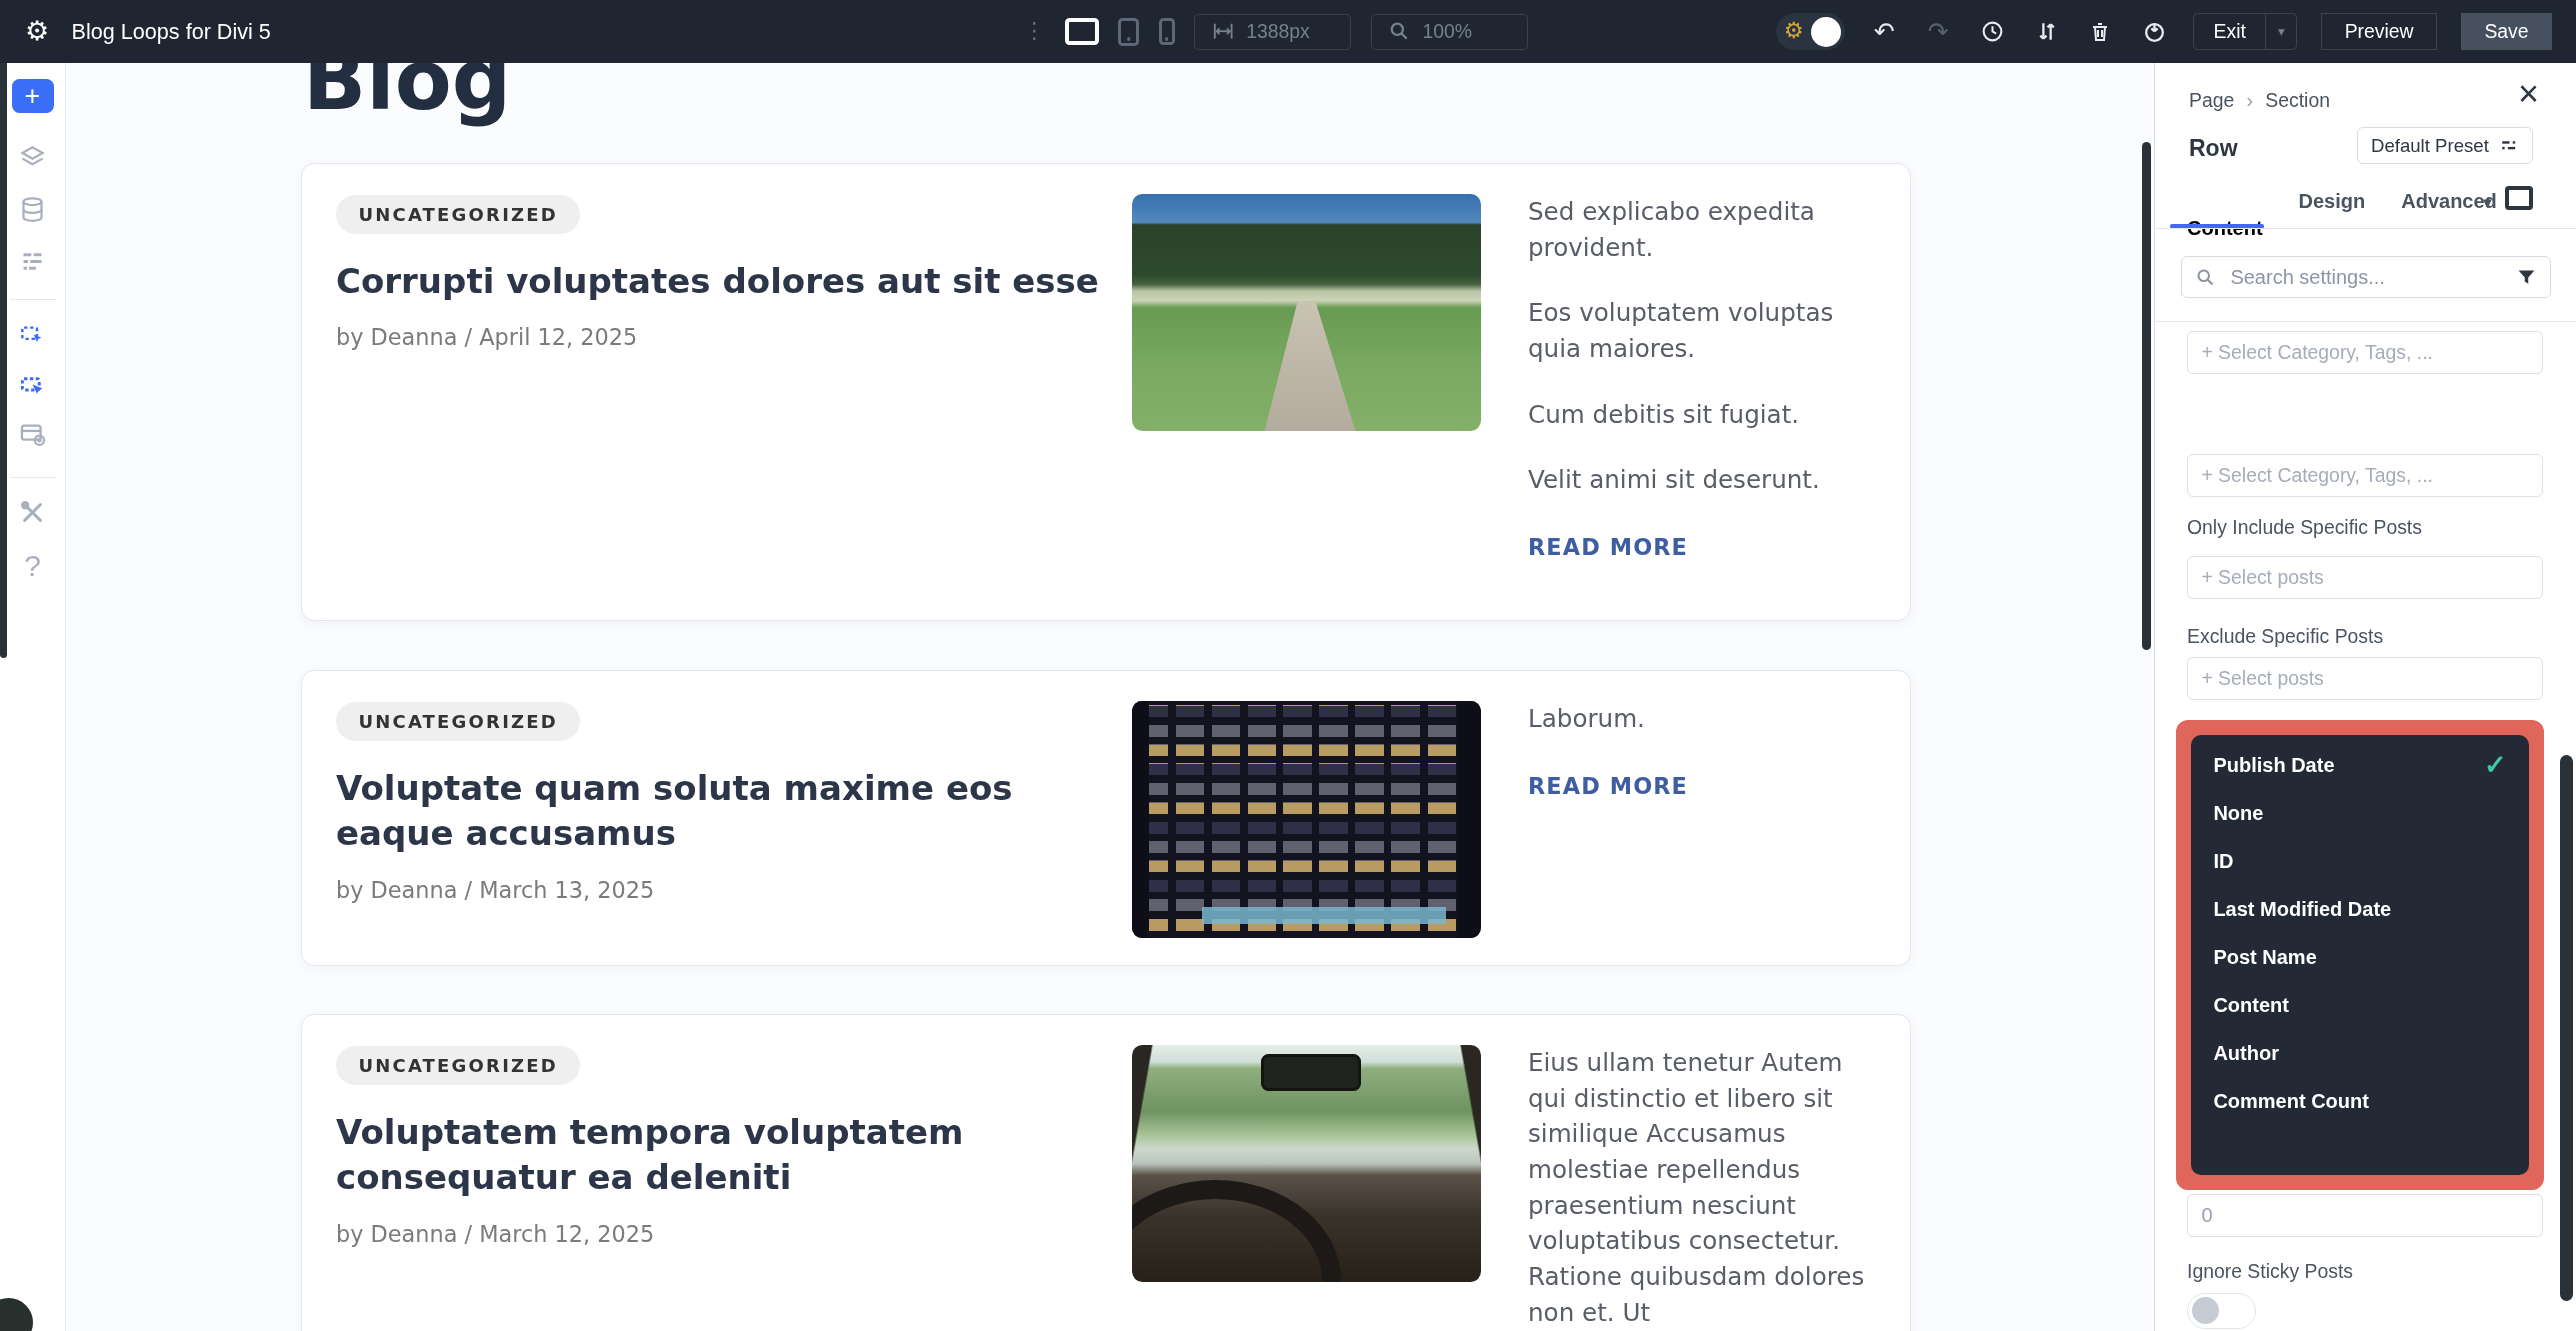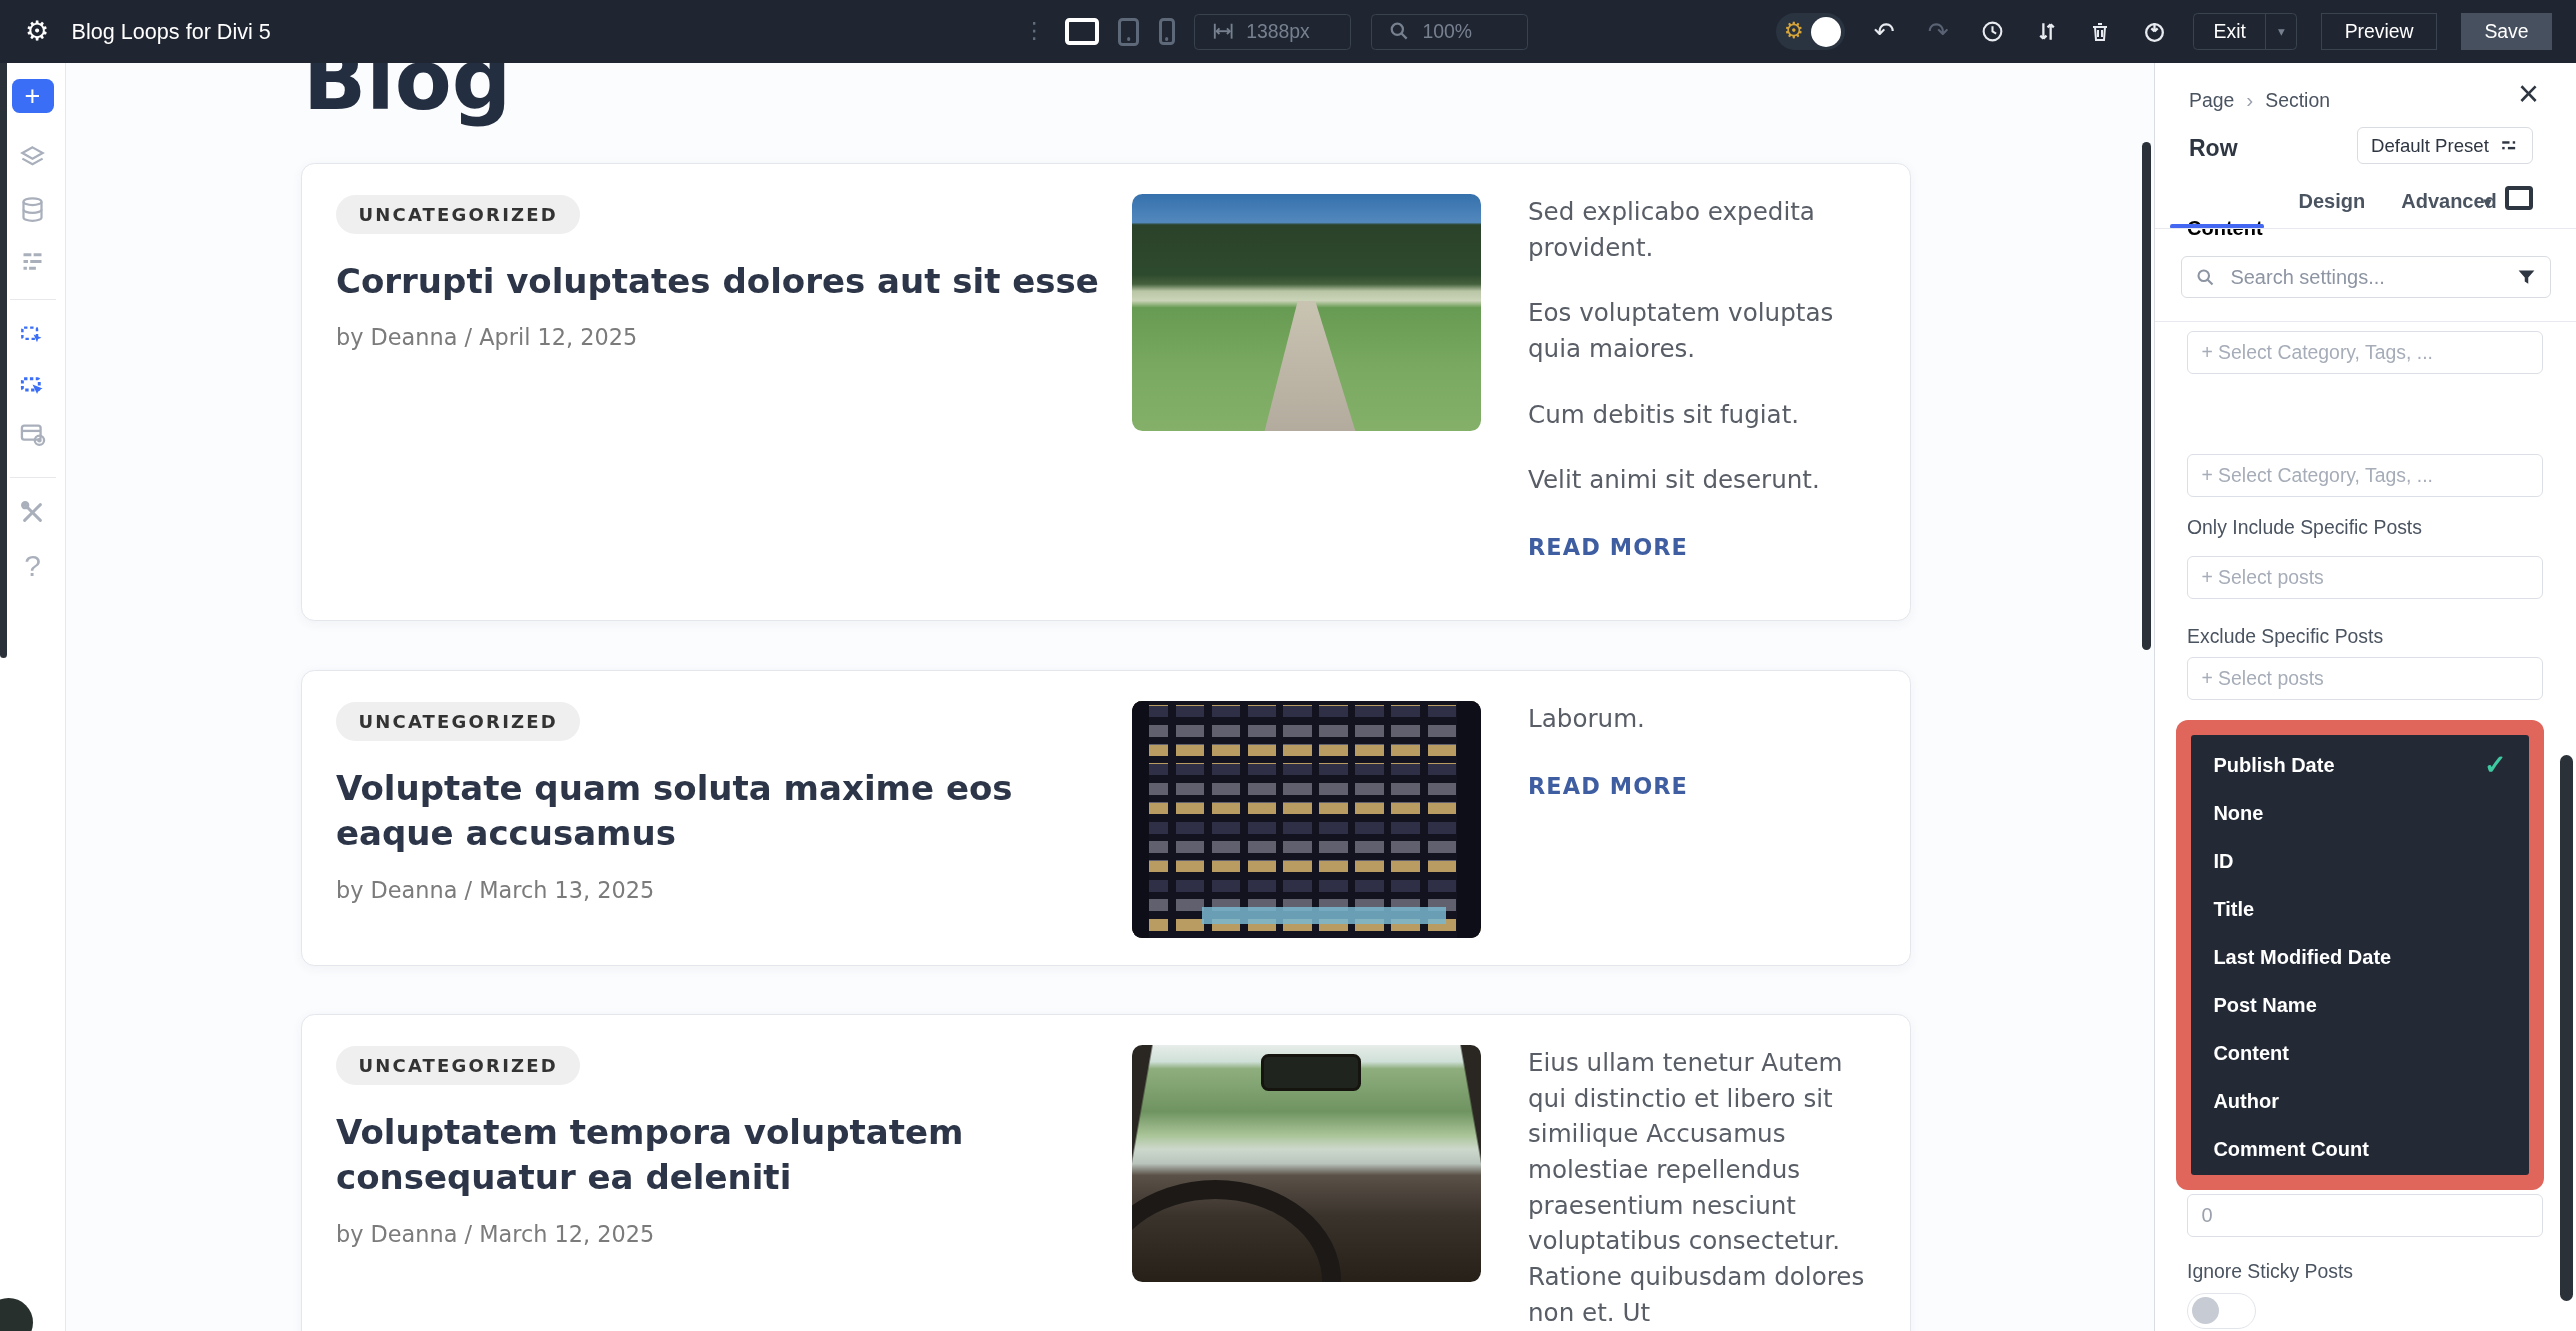--- a/index.html
+++ b/index.html
@@ -131,21 +131,21 @@
   .search-box input::placeholder{color:#8d95a3;}
   .sect-divider{position:absolute;left:0;top:258px;width:100%;height:0.7px;background:#e7e9ee;}
   .sel-field{position:absolute;left:32px;width:356px;height:43px;border:1.5px solid #dcdfe5;border-radius:6px;
              display:flex;align-items:center;padding:0 13.4px;font-size:19.4px;color:#a6adb8;
              box-sizing:border-box;background:#fff;cursor:text;}
   .f1{top:268px;} .f2{top:391px;} .f3{top:493px;} .f4{top:594px;}
   .fld-label{position:absolute;left:32px;font-size:19.4px;color:#4a5360;line-height:1.3;}
   .l2{top:328px;width:291px;} .l3{top:452px;} .l4{top:561px;}
   .dd-wrap{position:absolute;left:21px;top:657px;width:368px;height:470px;background:#e0655b;border-radius:12px;}
   .dd-panel{position:absolute;left:15px;top:15px;right:15px;bottom:15px;background:#232a36;
-            border-radius:3px;padding:6px 0;box-sizing:border-box;}
+            border-radius:10px;padding:6px 0;box-sizing:border-box;}
   .dd-item{height:48px;display:flex;align-items:center;justify-content:space-between;
            padding:0 22.4px;color:#fff;font-size:20px;font-weight:700;cursor:pointer;}
   .dd-check{color:#3ec9a0;font-size:27px;font-weight:700;line-height:1;}
   .num-input{position:absolute;left:32px;top:1131px;width:356px;height:43px;border:1.5px solid #dcdfe5;
              border-radius:6px;box-sizing:border-box;font-size:20px;color:#9aa1ad;padding:0 13.4px;
              font-family:"Liberation Sans",sans-serif;outline:none;}
   .sticky-label{top:1196px;}
   .toggle{position:absolute;left:32px;top:1230px;width:69px;height:36px;border:1.5px solid #e2e5ea;
           border-radius:18.6px;background:#fff;box-sizing:border-box;cursor:pointer;}
   .toggle .knob{position:absolute;left:3.7px;top:3px;width:27px;height:27px;border-radius:50%;background:#c6cbd4;}
@@ -398,23 +398,20 @@
           <span>Publish Date</span>
           <span class="dd-check">✓</span>
         </div>
         <div class="dd-item">
           <span>None</span>
         </div>
         <div class="dd-item">
           <span>ID</span>
         </div>
         <div class="dd-item">
-          <span>Title</span>
-        </div>
-        <div class="dd-item">
           <span>Last Modified Date</span>
         </div>
         <div class="dd-item">
           <span>Post Name</span>
         </div>
         <div class="dd-item">
           <span>Content</span>
         </div>
         <div class="dd-item">
           <span>Author</span>

